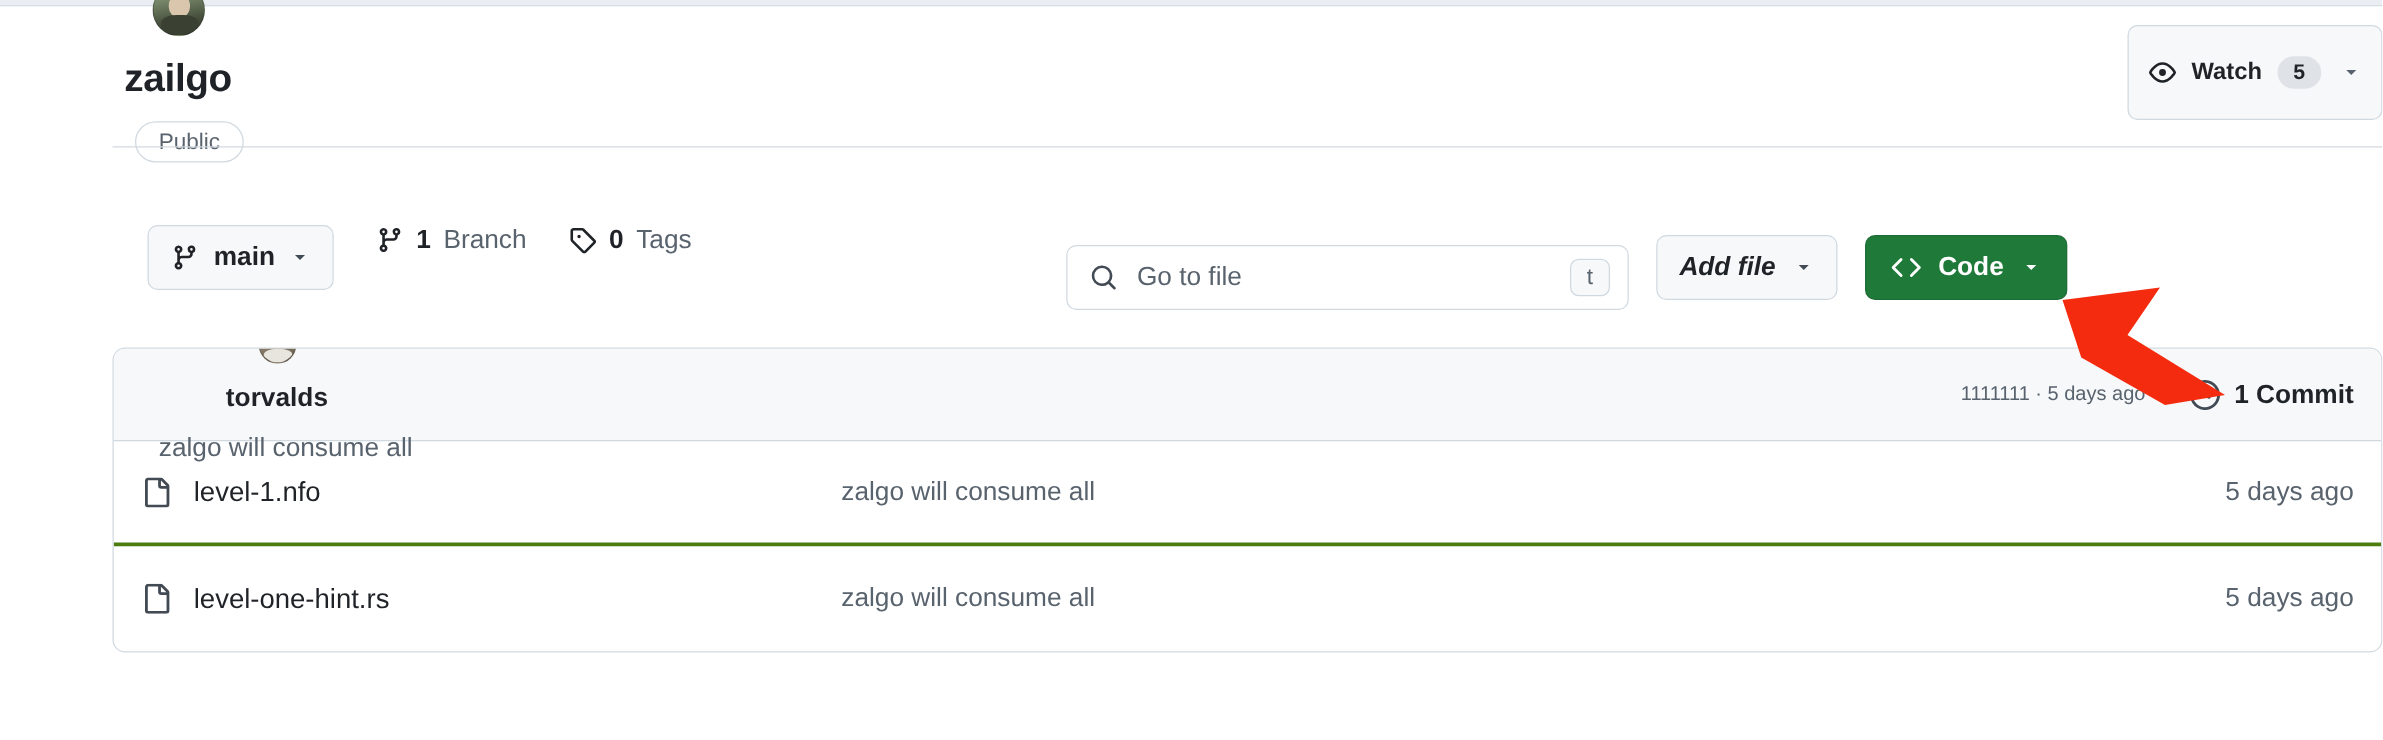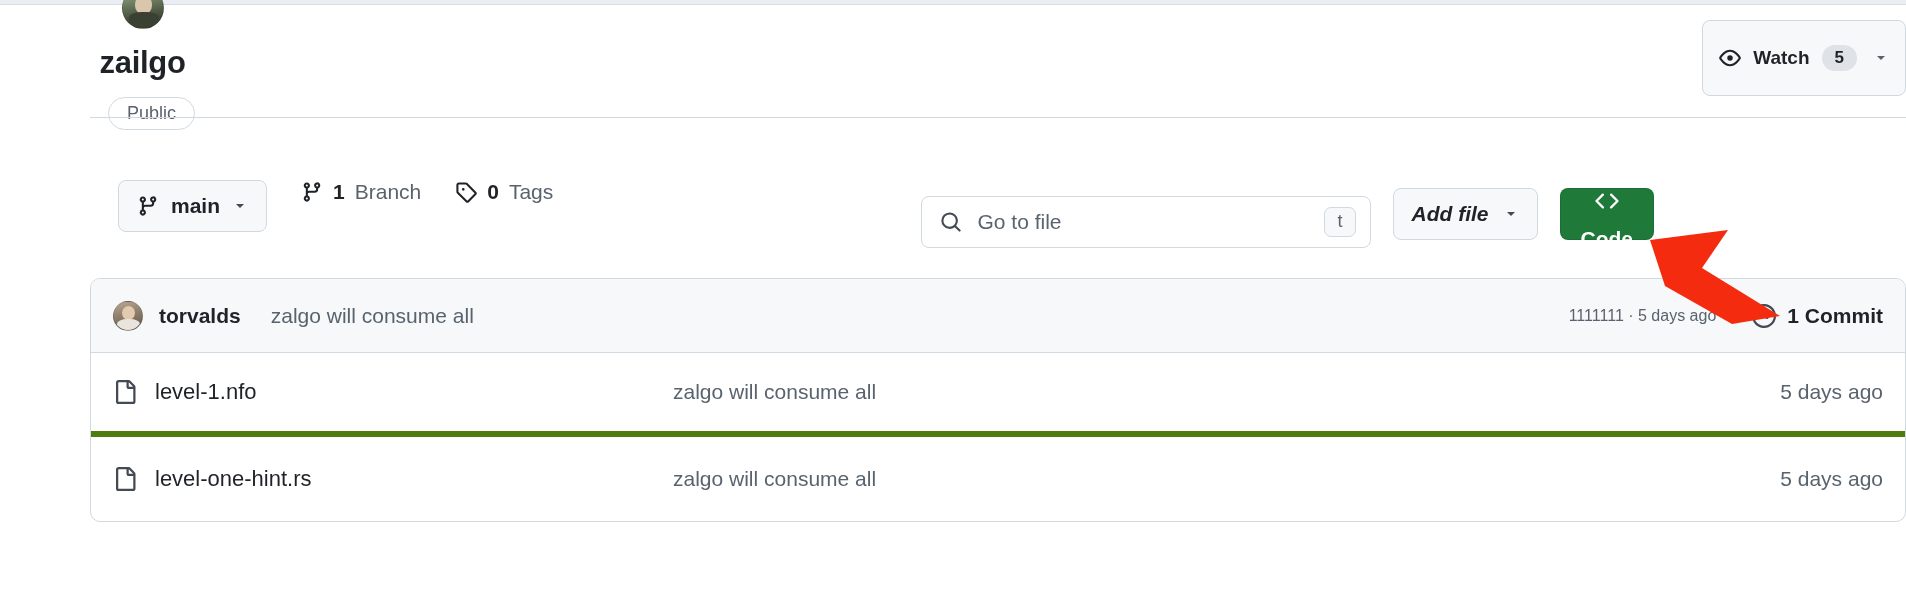--- a/index.html
+++ b/index.html
@@ -233,21 +233,20 @@
     gap: 14px;
     background: #1f7a3a;
     border: 1px solid rgba(27,31,36,0.15);
     border-radius: 8px;
     height: 52px;
     padding: 0 20px;
     font-size: 21px;
     font-weight: bold;
     color: #ffffff;
     cursor: pointer;
-    flex-direction: column;
   }
 
   
   .file-table {
     position: absolute;
     top: 278px;
     left: 90px;
     width: 1816px;
     border: 1px solid #d1d9e0;
     border-radius: 10px;
@@ -260,20 +259,21 @@
     align-items: center;
     height: 74px;
     background: #f6f8fa;
     border-bottom: 1px solid #d1d9e0;
     padding: 0 22px;
   }
   .commit-author {
     display: flex;
     align-items: center;
     gap: 16px;
+    flex-direction: column;
   }
   .commit-avatar {
     width: 30px;
     height: 30px;
     border-radius: 50%;
     background: linear-gradient(165deg, #b9a893 0%, #8d7f6c 45%, #5d5447 100%);
     border: 1px solid rgba(27,31,36,0.12);
     position: relative;
     overflow: hidden;
     flex: none;
@@ -325,21 +325,21 @@
     font-weight: bold;
     color: #1f2328;
     cursor: pointer;
   }
 
   .file-row {
     display: flex;
     align-items: center;
     height: 84px;
     padding: 0 22px;
-    border-bottom: 6px solid #4d7c0f;
+    border-bottom: 3px solid #4d7c0f;
   }
   .file-row:last-child { border-bottom: none; }
 
   .file-name-cell {
     display: flex;
     align-items: center;
     gap: 18px;
     width: 560px;
     flex: none;
   }

